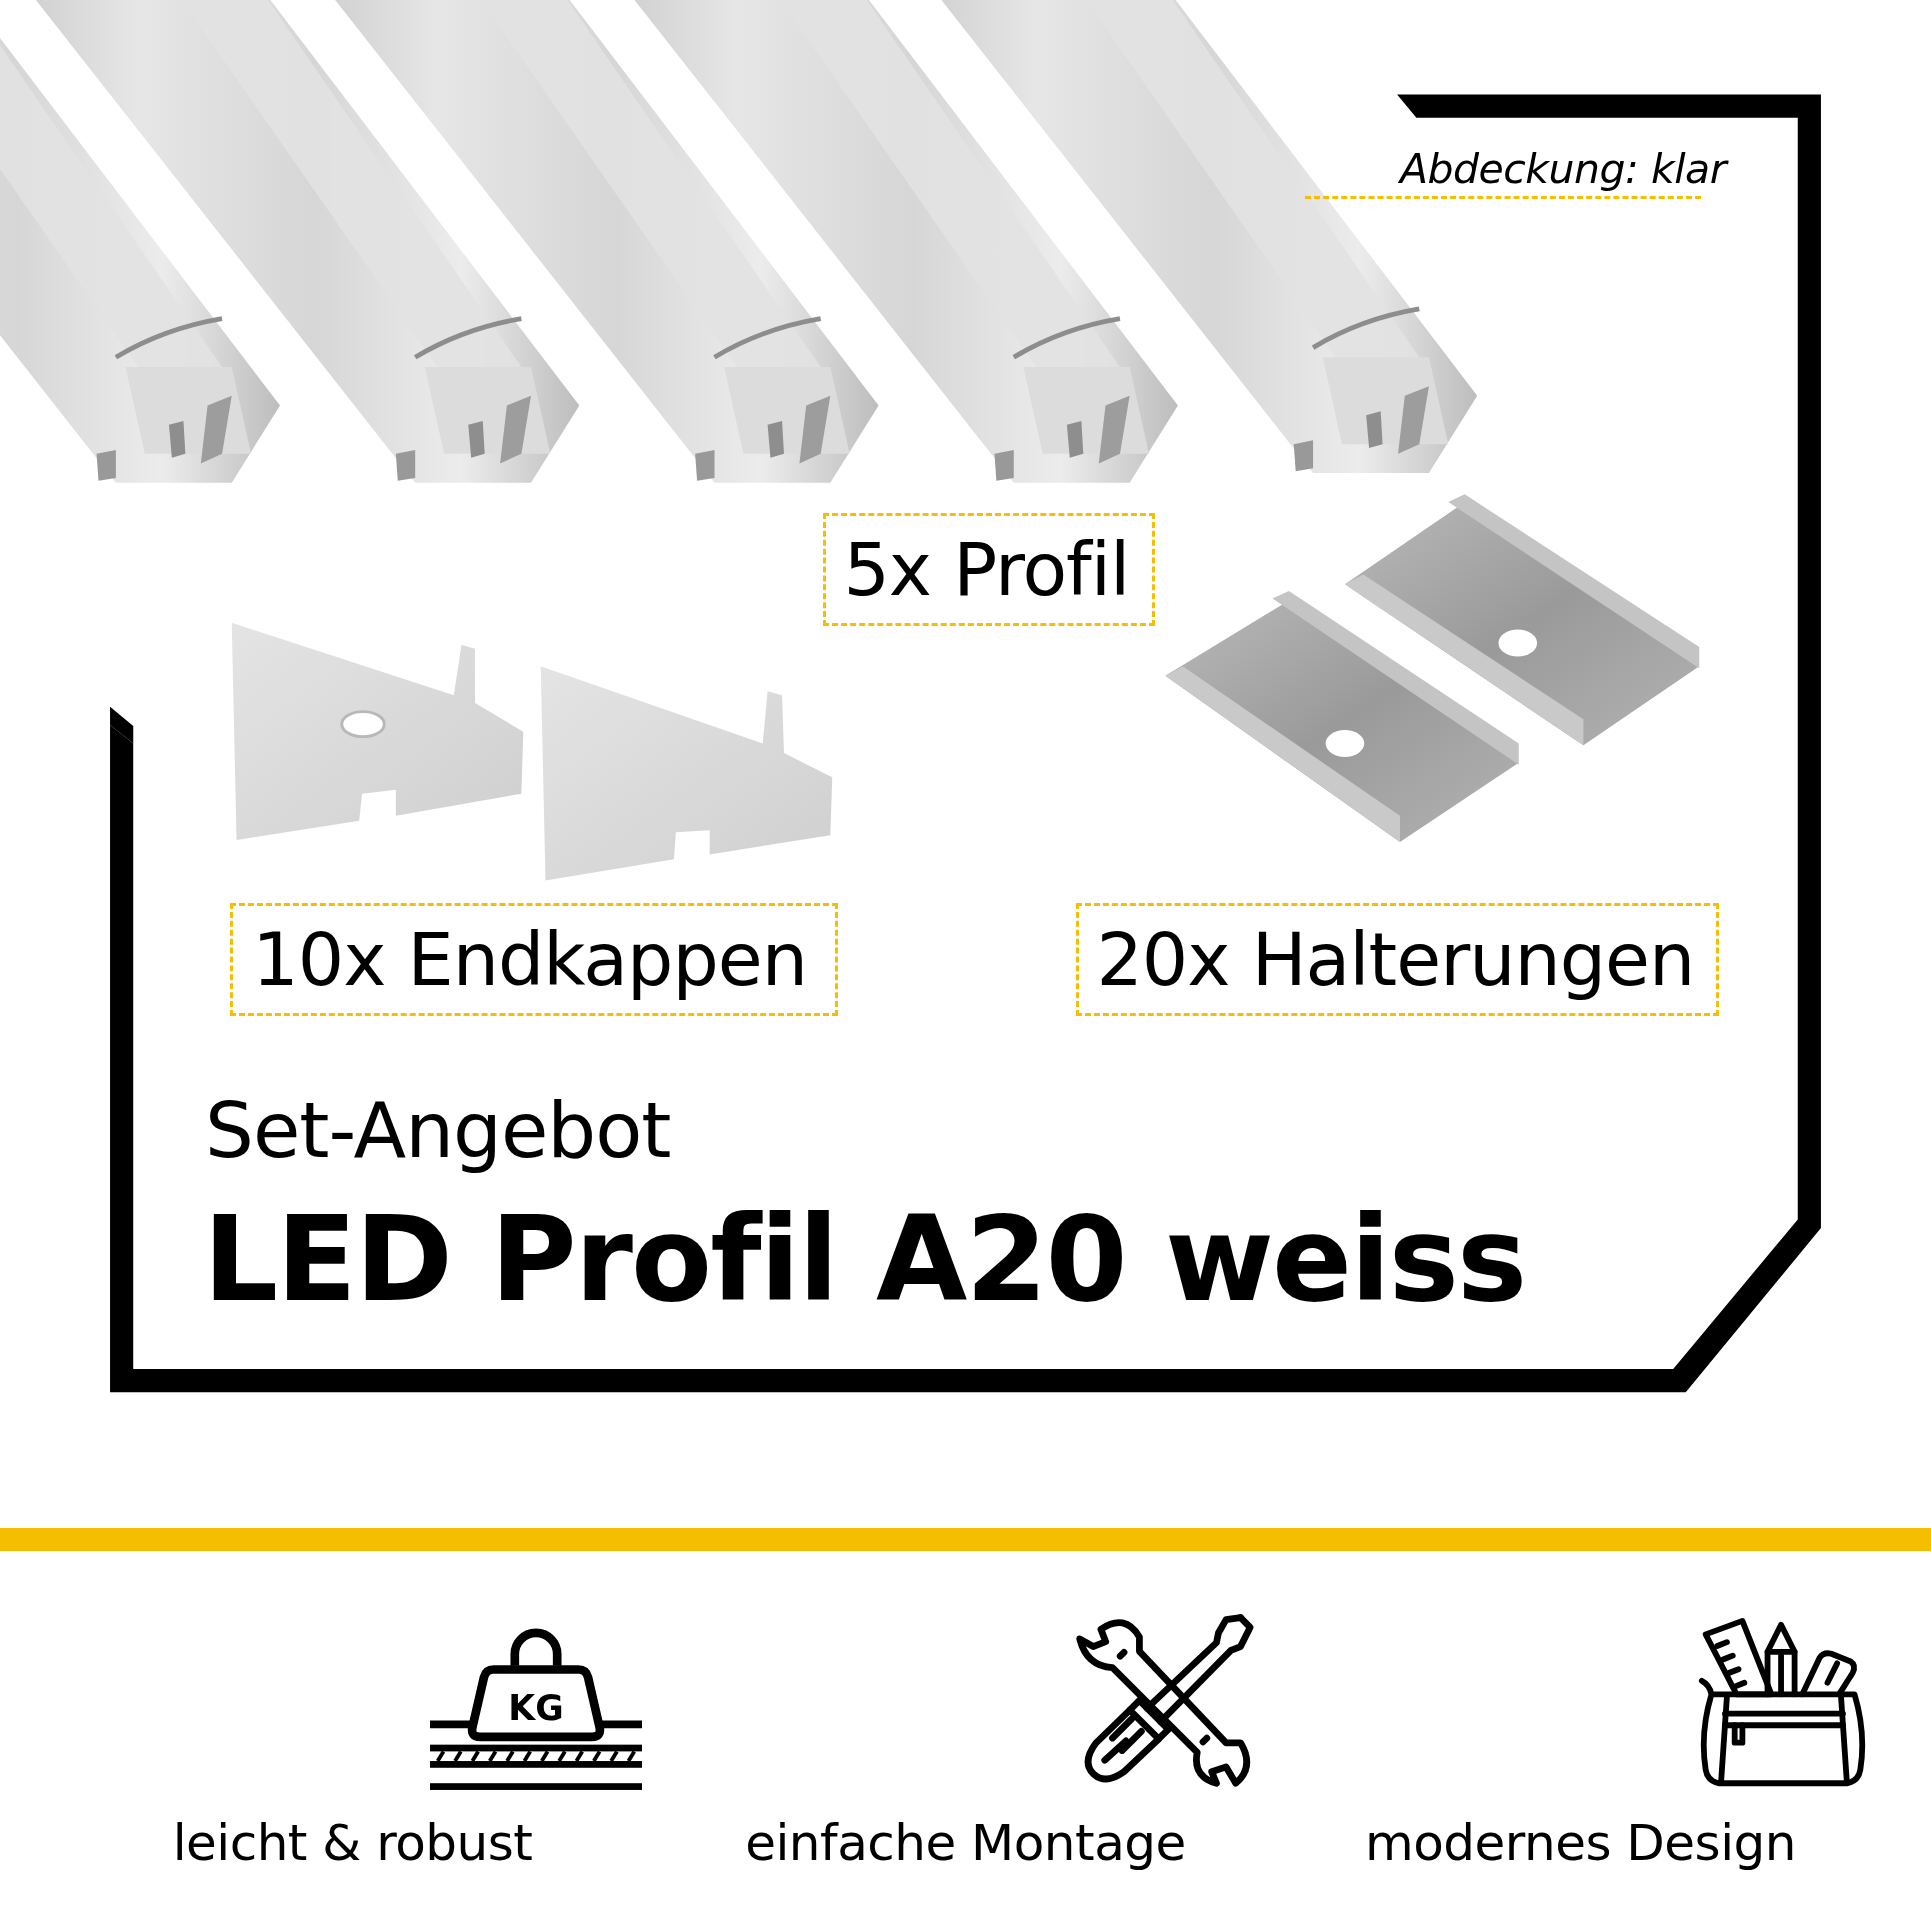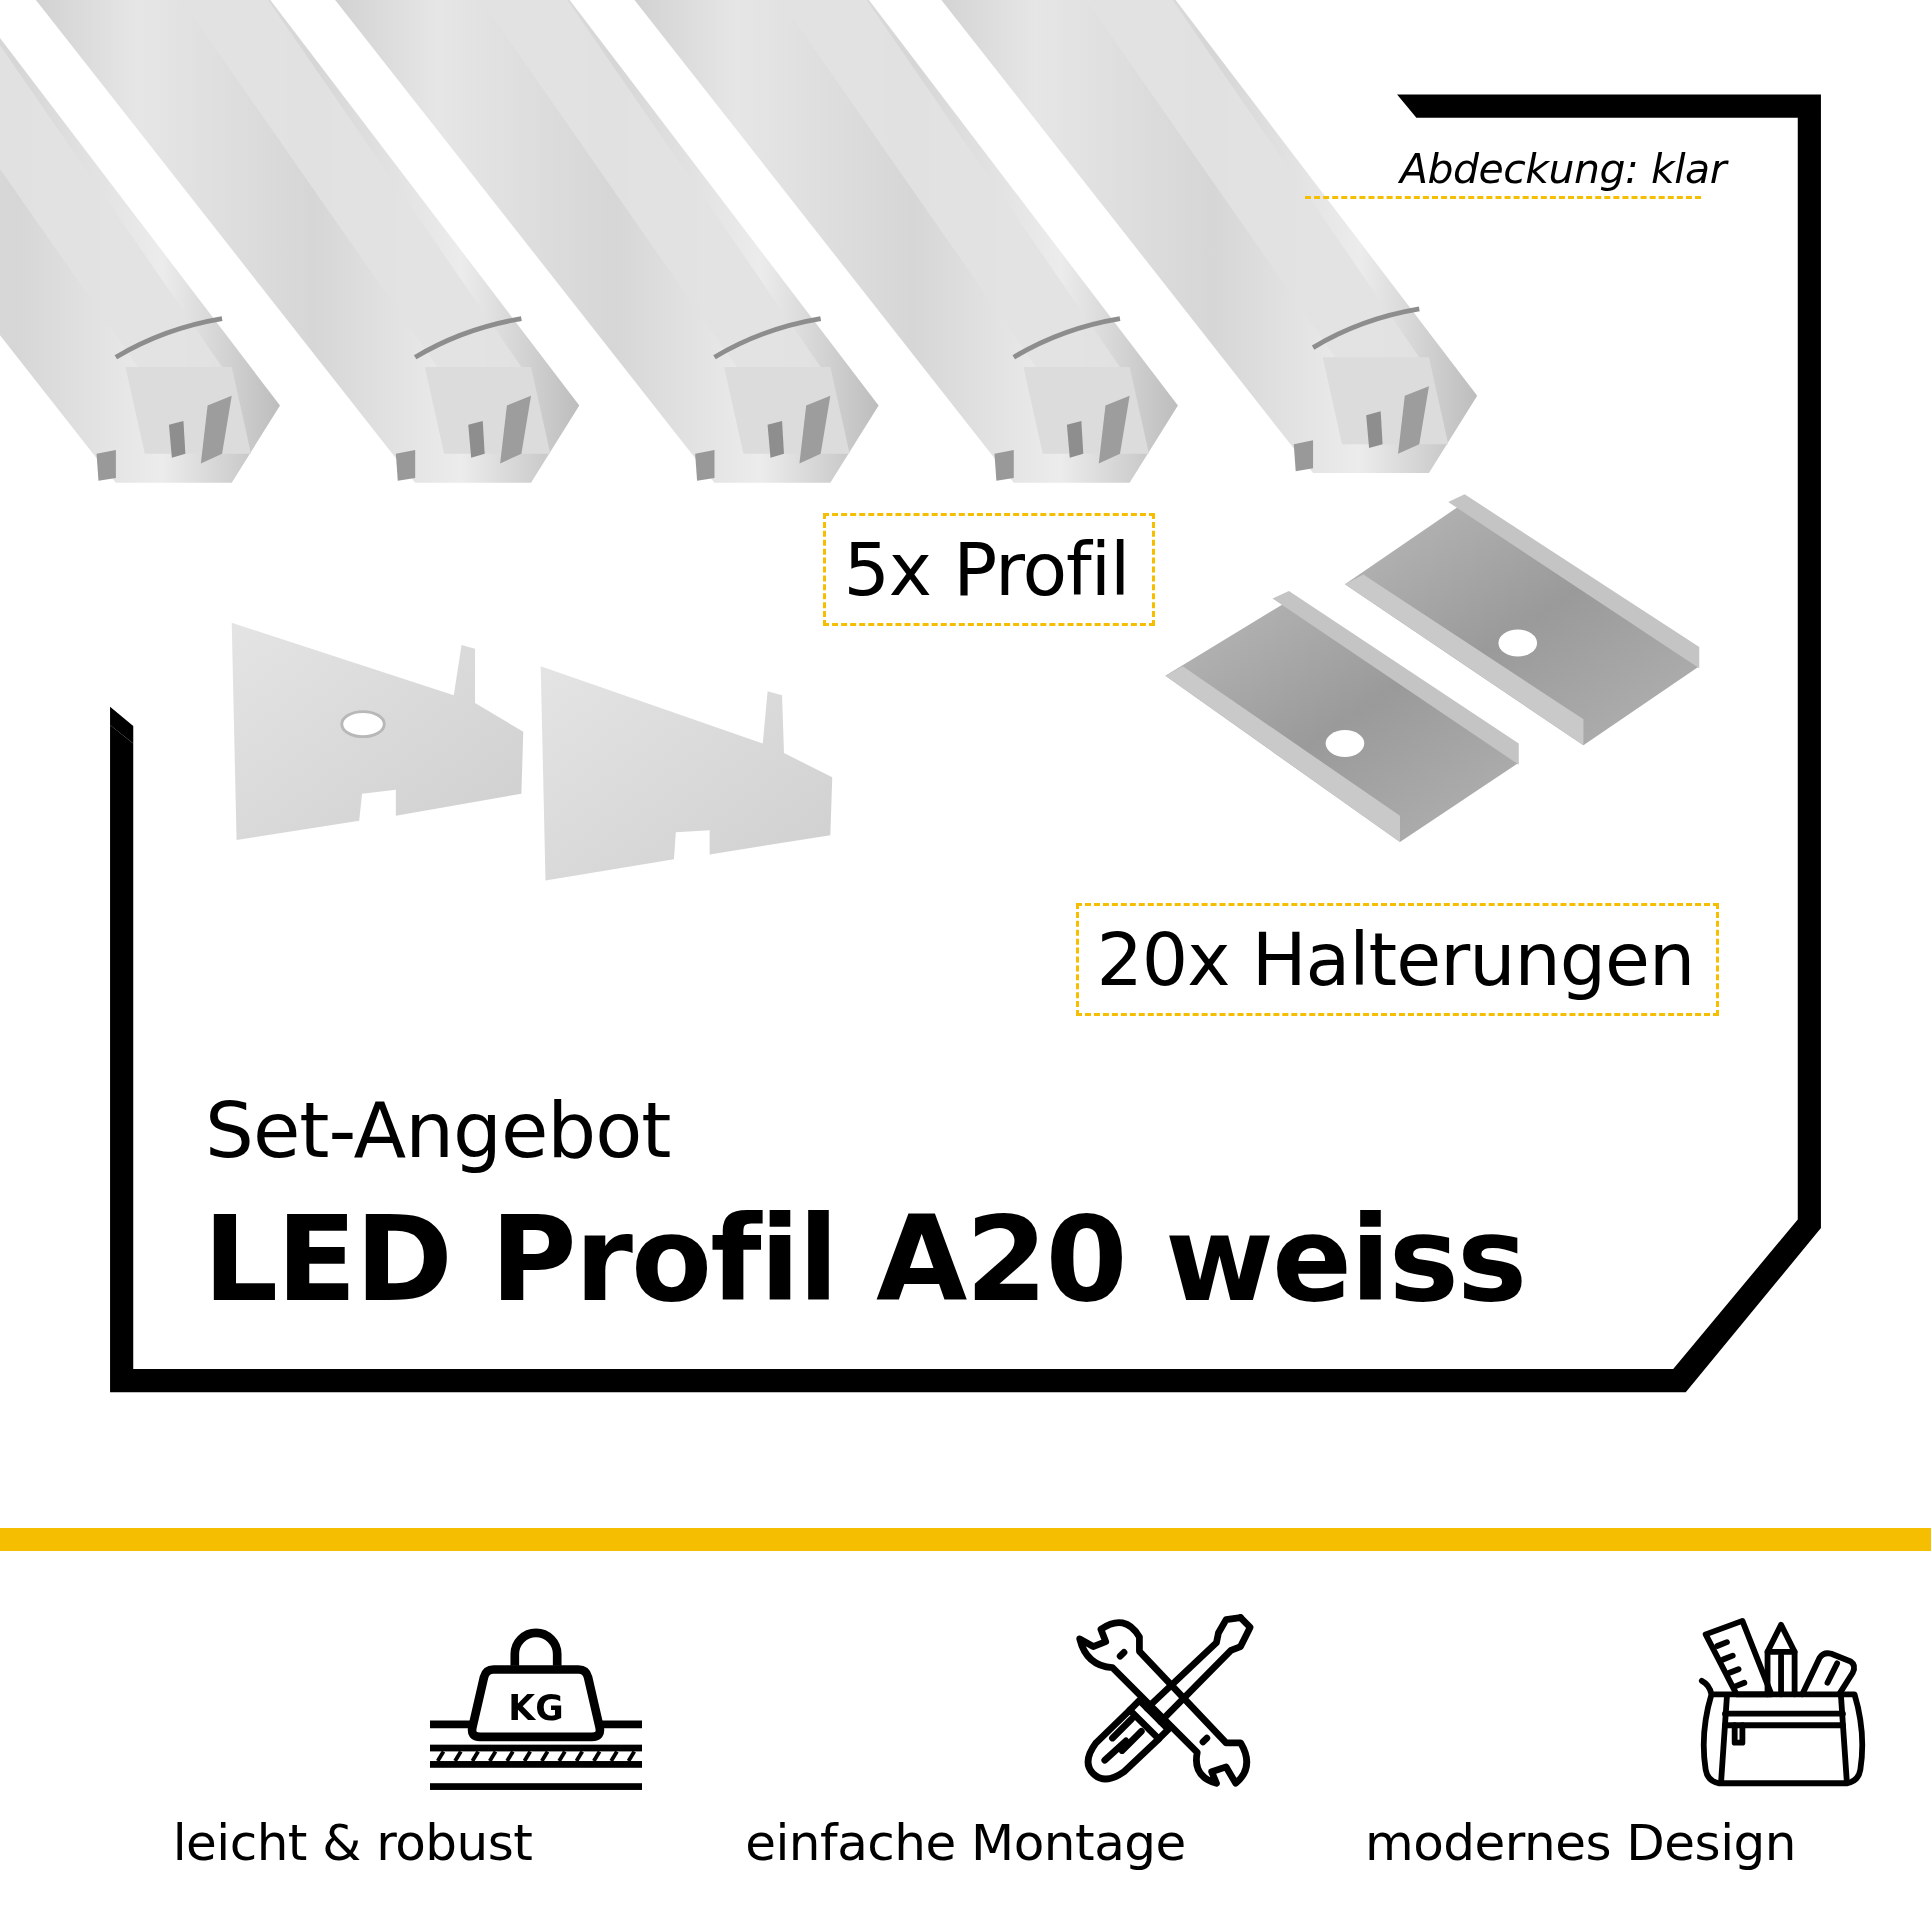--- a/index.html
+++ b/index.html
@@ -79,20 +79,23 @@
       <polygon points="1500,520 1517,512 1760,670 1760,692" fill="#c4c4c4"></polygon>
       <ellipse cx="1572" cy="666" rx="20" ry="14" fill="#fff"></ellipse>
     </g>
   </svg>
 
   <div class="cover-label">Abdeckung: klar</div>
   <div class="cover-underline"></div>
 
   <div class="label-box" style="left:823px;top:513px;width:332px;height:113px;">
     <span class="label-text" style="font-size:73px;margin-left:17.4px;">5x Profil</span>
+  </div>
+  <div class="label-box" style="left:230px;top:903px;width:608px;height:113px;">
+    <span class="label-text" style="font-size:73px;margin-left:19.3px;">10x Endkappen</span>
   </div>
   <div class="label-box" style="left:1076px;top:903px;width:643px;height:113px;">
     <span class="label-text" style="font-size:73px;margin-left:17.4px;">20x Halterungen</span>
   </div>
 
   <div class="subtitle">Set-Angebot</div>
   <div class="title">LED Profil A20 weiss</div>
 
   <div class="yellow-bar"></div>
 

